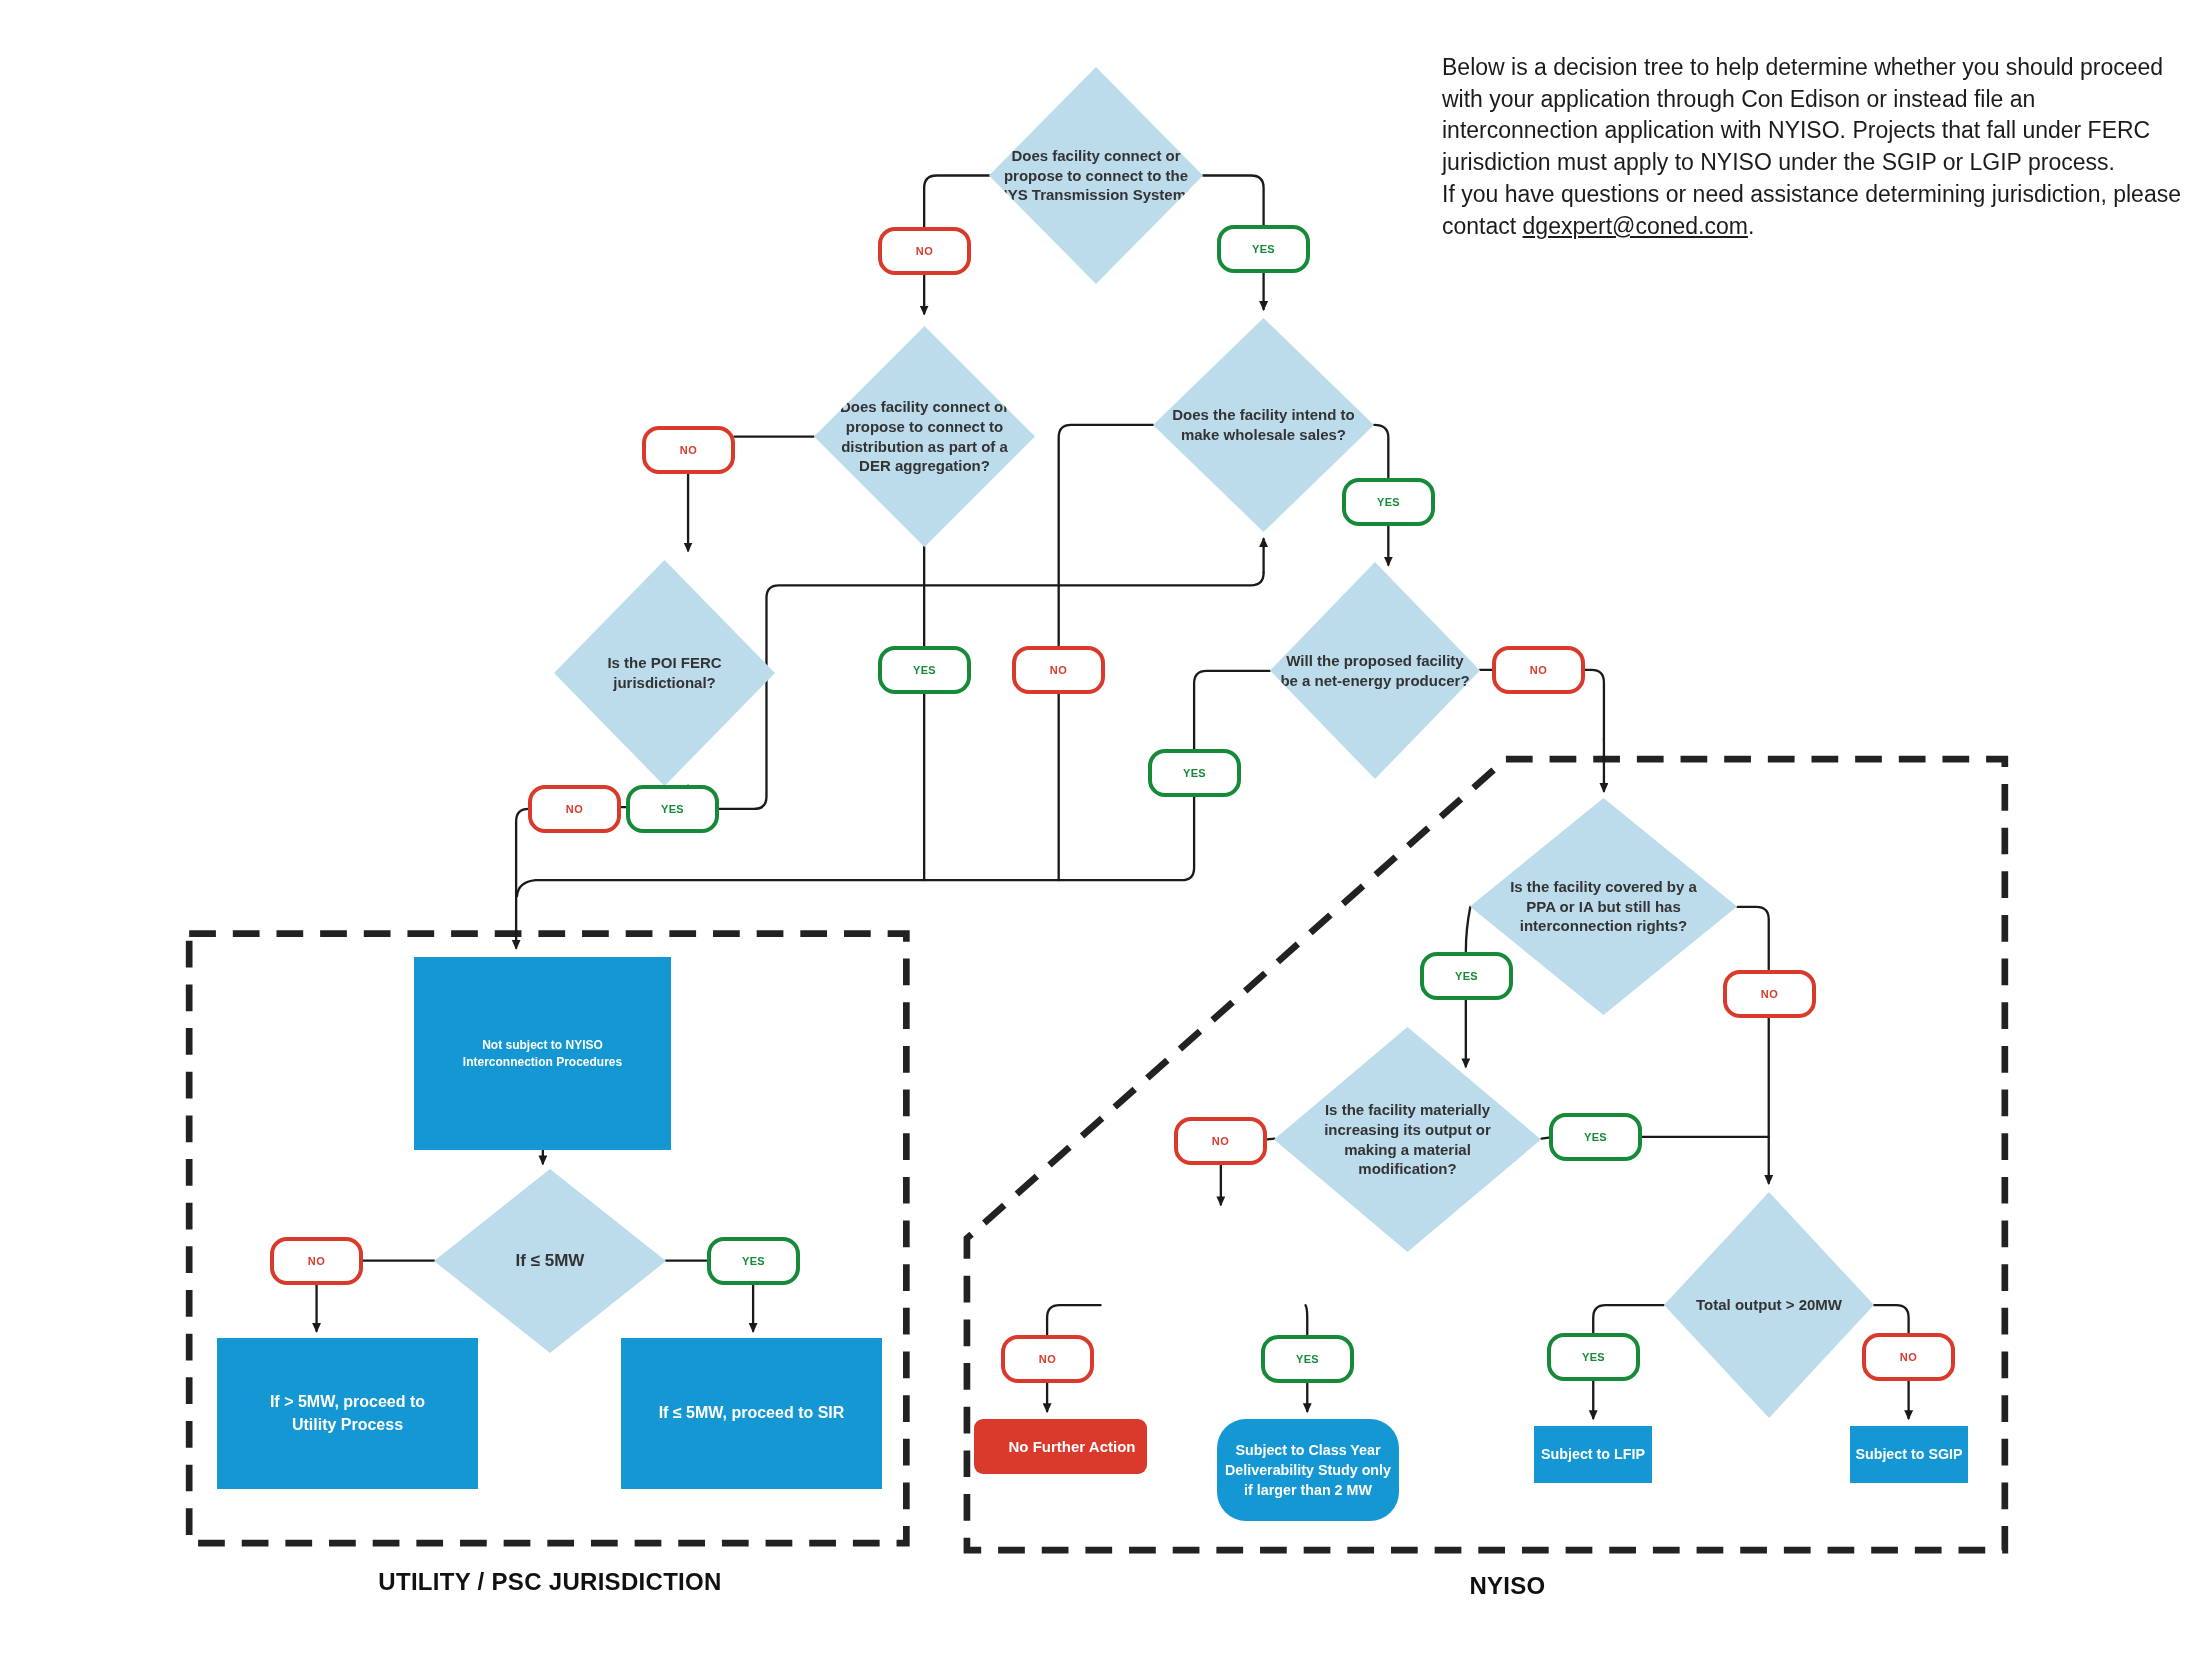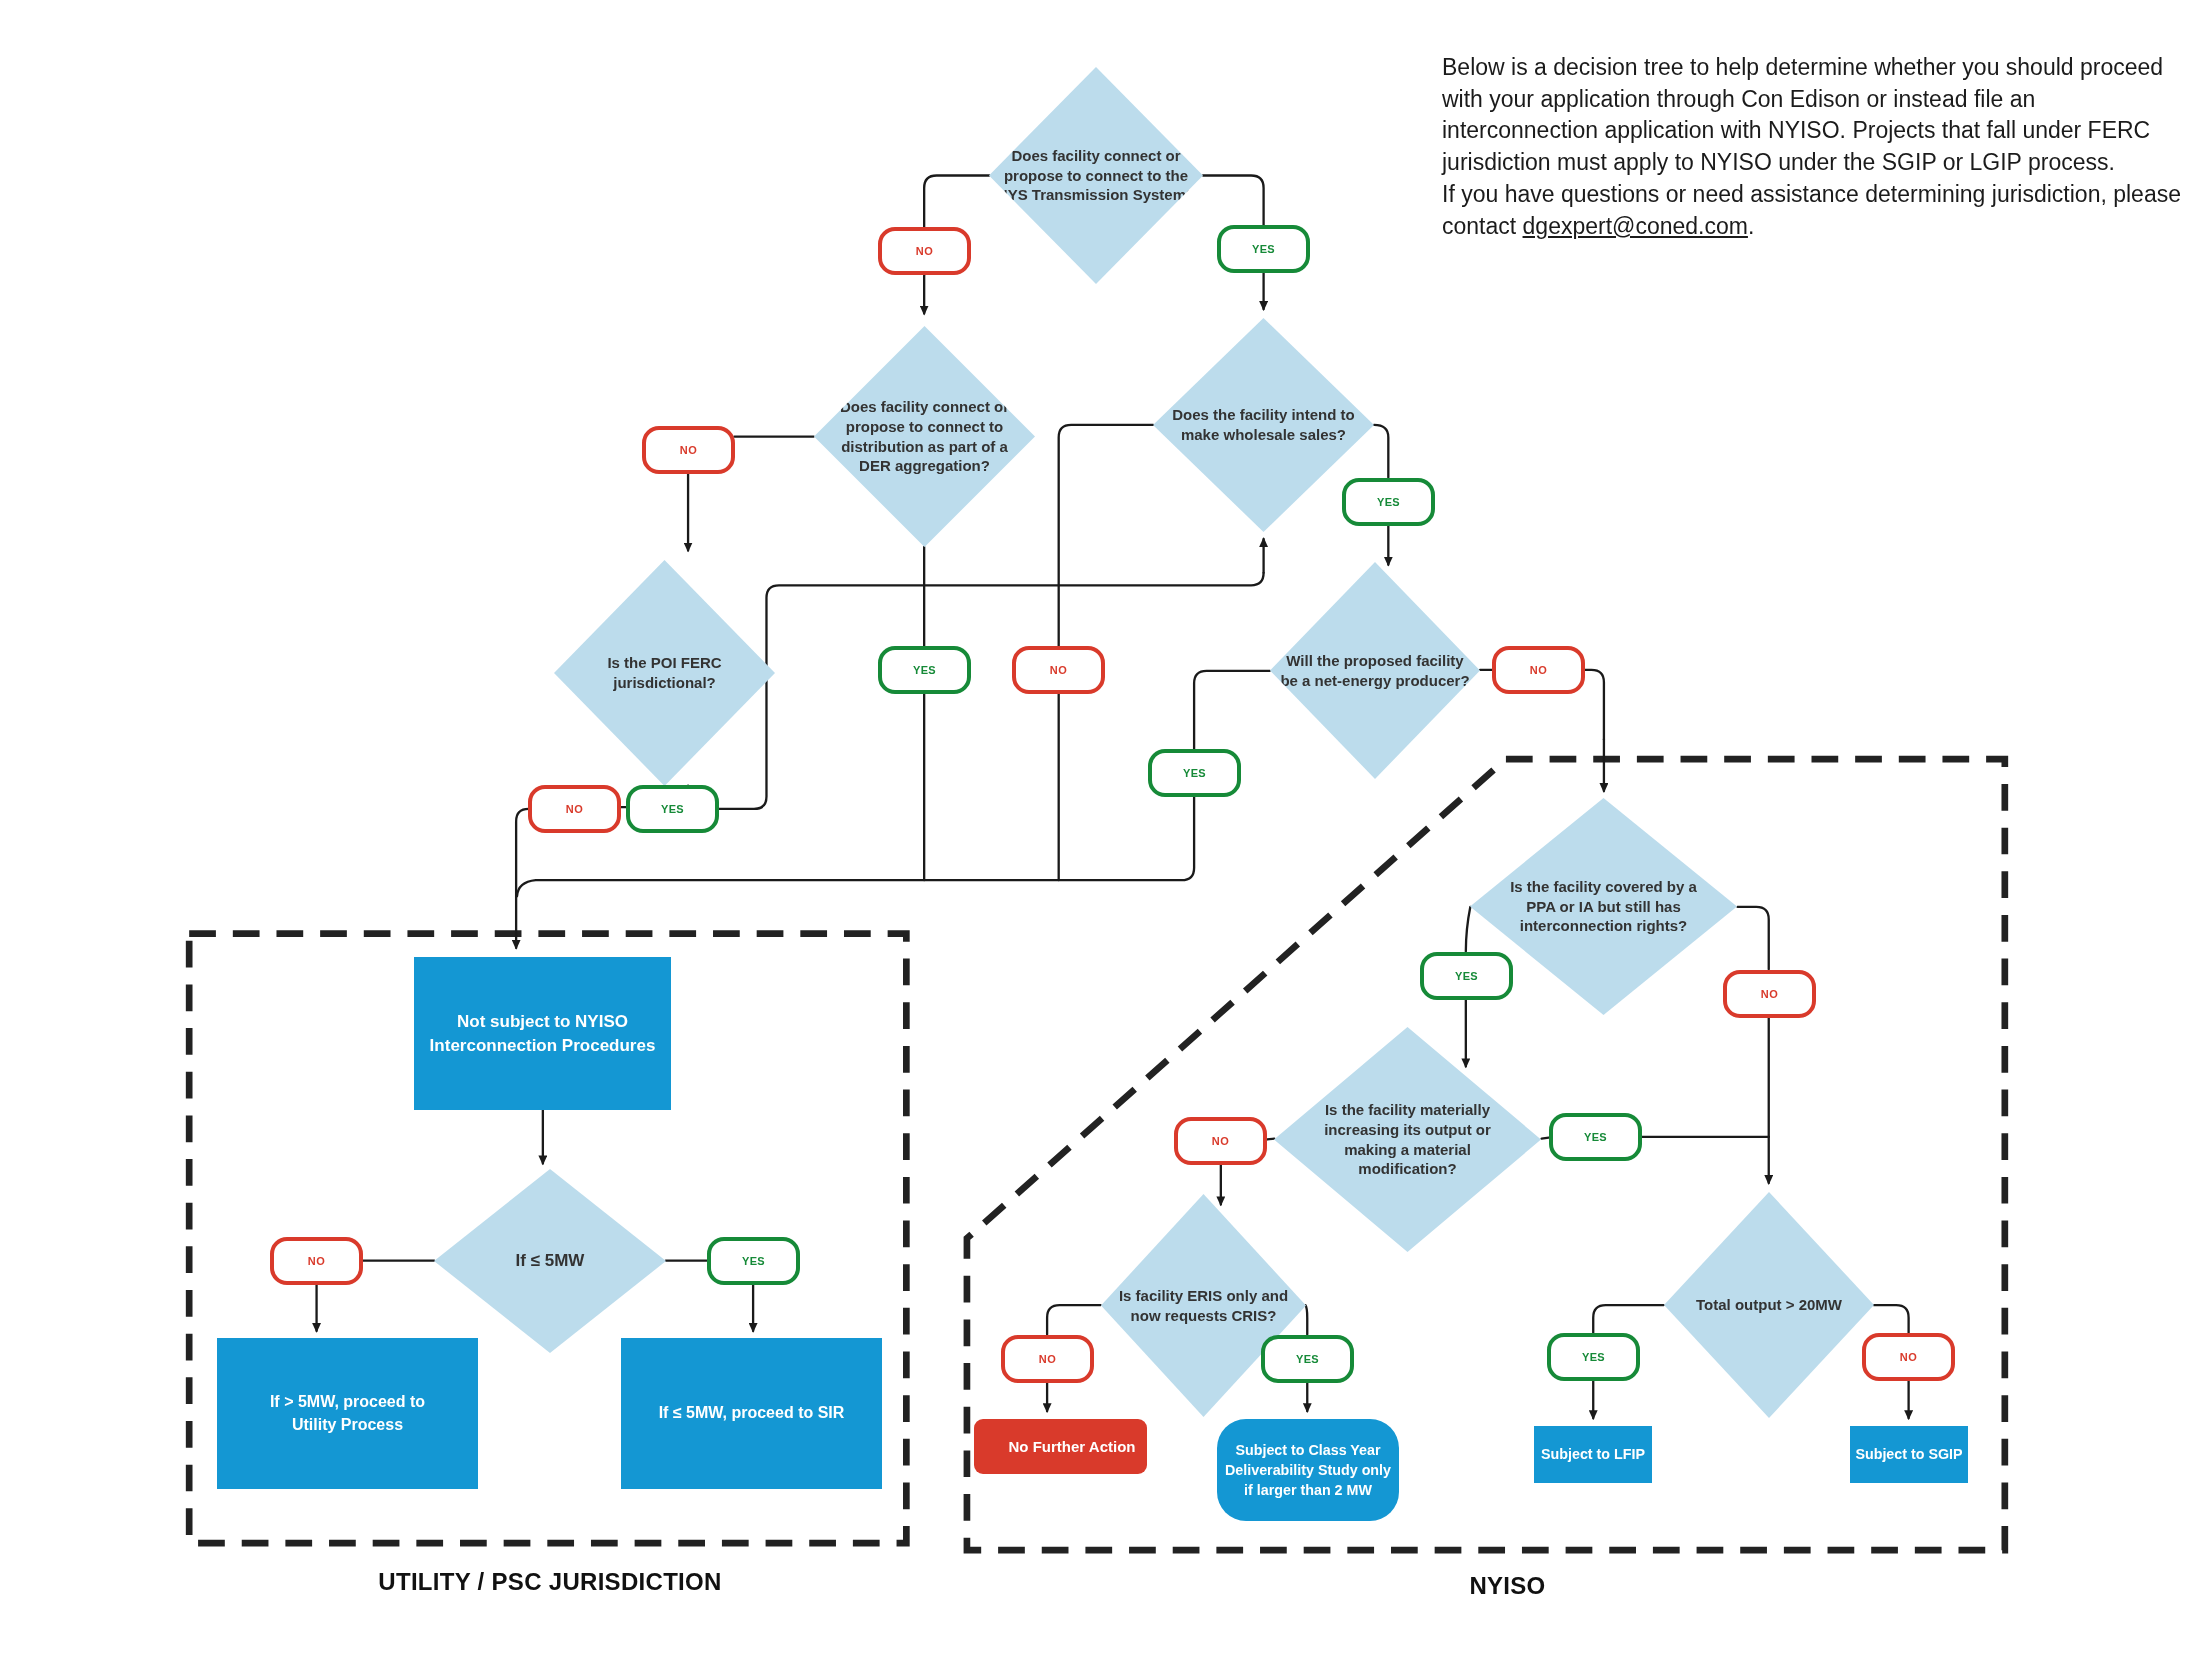--- a/index.html
+++ b/index.html
@@ -121,24 +121,20 @@
     </div>
   <div class="diamond" style="left:1274px;top:1027px;width:267px;height:225px;">
       <div class="dtxt">Is the facility materially
 increasing its output or
 making a material
 modification?</div>
     </div>
   <div class="diamond" style="left:1664px;top:1192px;width:210px;height:226px;">
       <div class="dtxt">Total output &gt; 20MW</div>
     </div>
-  <div class="diamond" style="left:1101px;top:1194px;width:205px;height:223px;">
-      <div class="dtxt">Is facility ERIS only and
-now requests CRIS?</div>
-    </div>
   <div class="diamond big" style="left:434px;top:1169px;width:232px;height:184px;">
       <div class="dtxt">If  ≤ 5MW</div>
     </div>
 
   <div class="pill no" style="left:878px;top:227px;">NO</div>
   <div class="pill yes" style="left:1217px;top:225px;">YES</div>
   <div class="pill no" style="left:642px;top:426px;">NO</div>
   <div class="pill yes" style="left:878px;top:646px;">YES</div>
   <div class="pill no" style="left:1012px;top:646px;">NO</div>
   <div class="pill yes" style="left:1342px;top:478px;">YES</div>
@@ -150,21 +146,21 @@
   <div class="pill no" style="left:1723px;top:970px;">NO</div>
   <div class="pill no" style="left:1174px;top:1117px;">NO</div>
   <div class="pill yes" style="left:1549px;top:1113px;">YES</div>
   <div class="pill yes" style="left:1547px;top:1333px;">YES</div>
   <div class="pill no" style="left:1862px;top:1333px;">NO</div>
   <div class="pill no" style="left:1001px;top:1335px;">NO</div>
   <div class="pill yes" style="left:1261px;top:1335px;">YES</div>
   <div class="pill no" style="left:270px;top:1237px;">NO</div>
   <div class="pill yes" style="left:707px;top:1237px;">YES</div>
 
-  <div class="obox" style="left:414px;top:957px;width:257px;height:153px;font-size:17px;">Not subject to NYISO
+  <div class="obox" style="left:414px;top:957px;width:257px;height:193px;font-size:12px;">Not subject to NYISO
 Interconnection Procedures</div>
   <div class="obox" style="left:217px;top:1338px;width:261px;height:151px;">If &gt; 5MW, proceed to
 Utility Process</div>
   <div class="obox" style="left:621px;top:1338px;width:261px;height:151px;">If  ≤ 5MW, proceed to SIR</div>
   <div class="obox red" style="left:974px;top:1419px;width:150px;height:55px;">No Further Action</div>
   <div class="obox small" style="left:1217px;top:1419px;width:182px;height:102px;border-radius:29px;">Subject to Class Year
 Deliverability Study only
 if larger than 2 MW</div>
   <div class="obox small" style="left:1534px;top:1426px;width:118px;height:57px;">Subject to LFIP</div>
   <div class="obox small" style="left:1850px;top:1426px;width:118px;height:57px;">Subject to SGIP</div>

